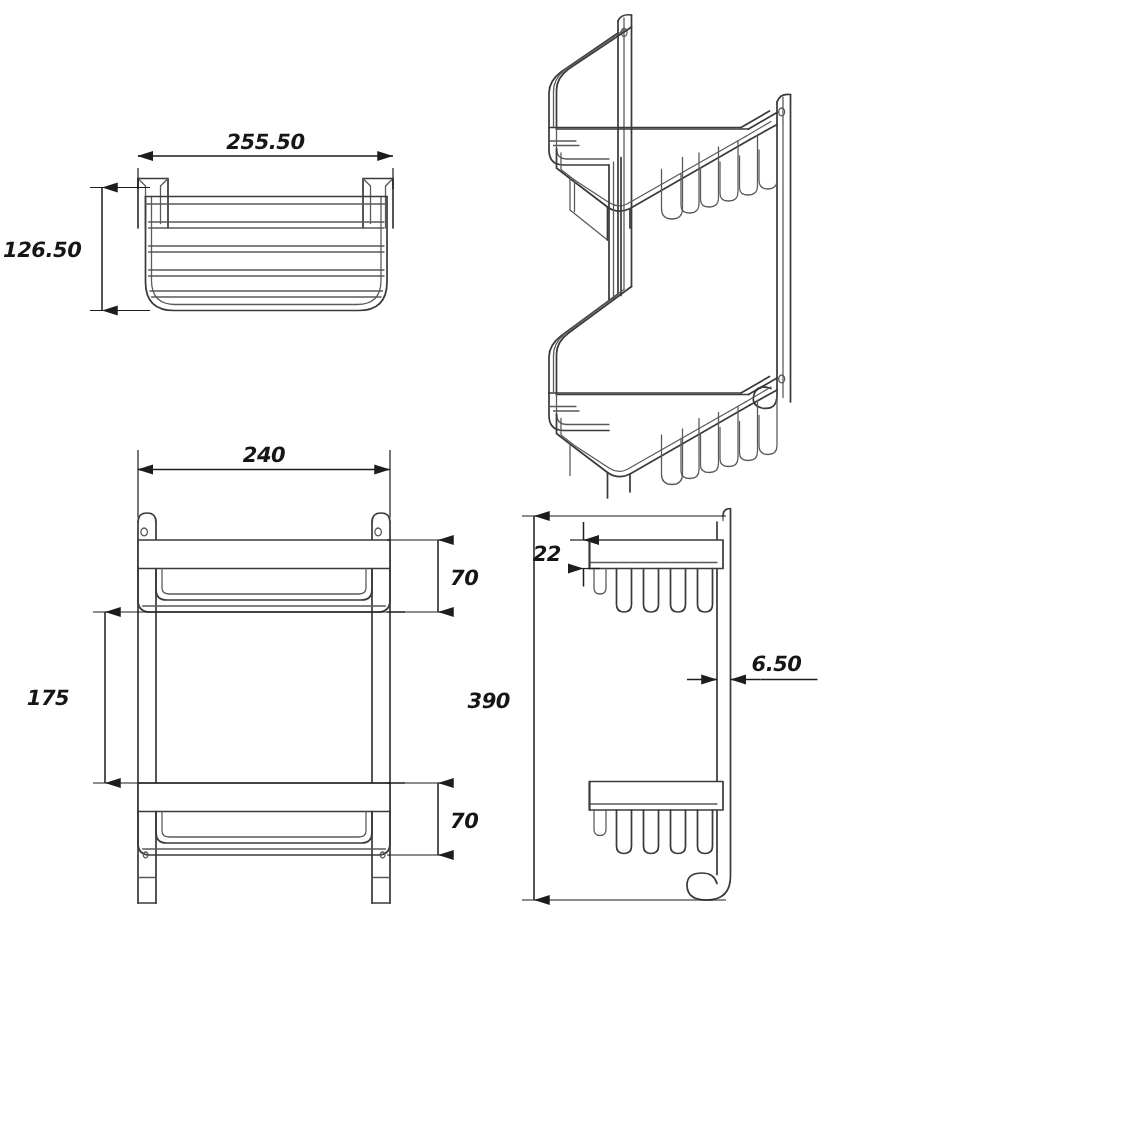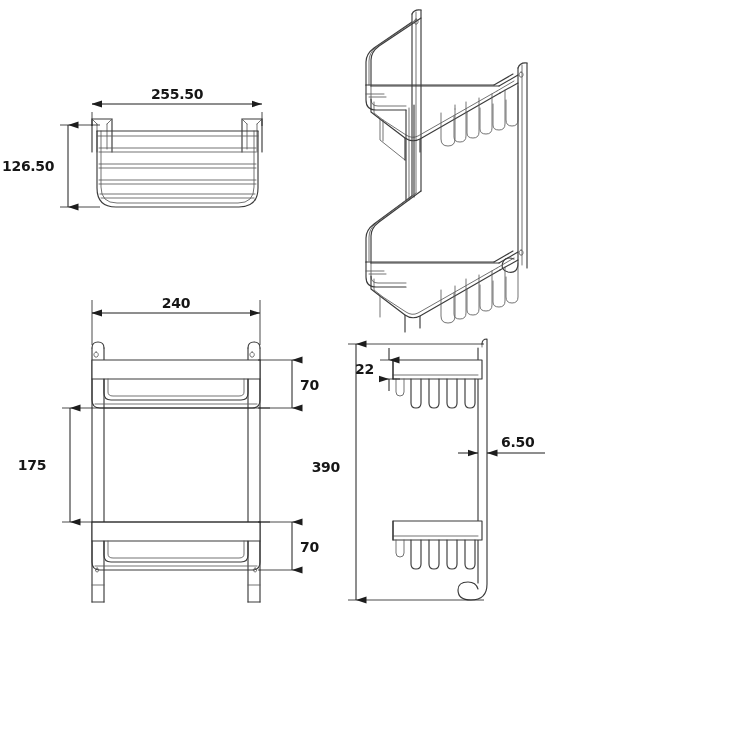--- a/index.html
+++ b/index.html
@@ -7,20 +7,21 @@
     padding: 0;
     background: #ffffff;
   }
   #sheet {
     position: relative;
     width: 750px;
     height: 750px;
     background: #ffffff;
     font-family: "DejaVu Sans", "Liberation Sans", sans-serif;
     overflow: hidden;
+    font-style: italic;
   }
   #sheet svg {
     position: absolute;
     left: 0;
     top: 0;
     width: 750px;
     height: 750px;
   }
   .dimtext {
     font-family: "DejaVu Sans", "Liberation Sans", sans-serif;

